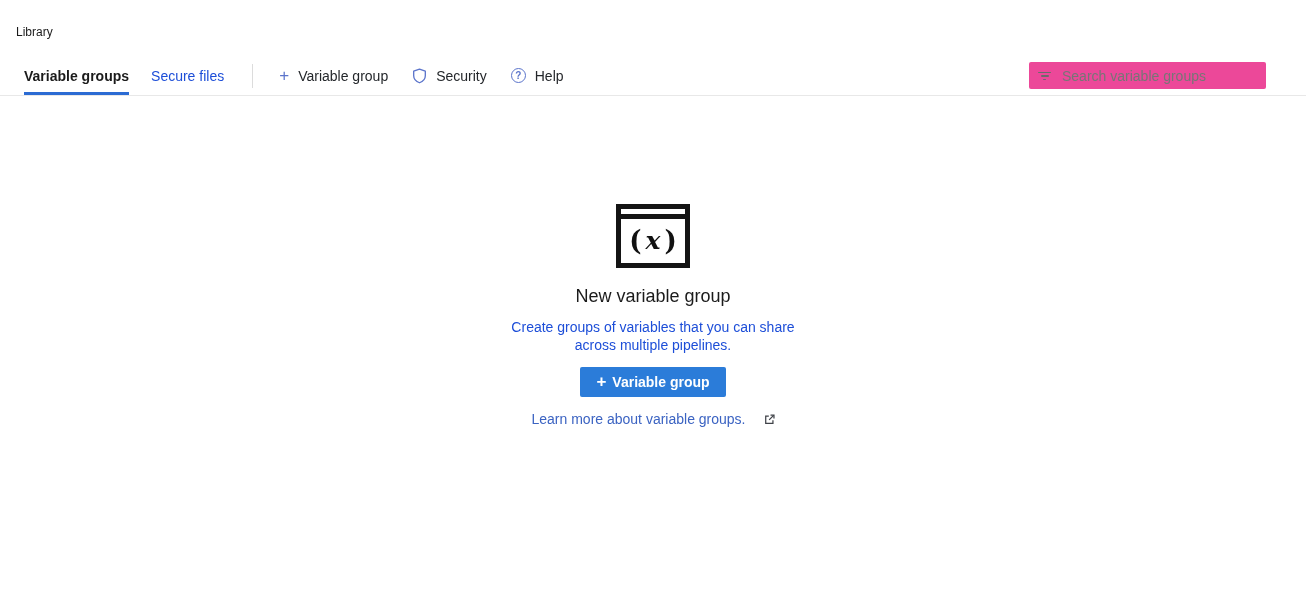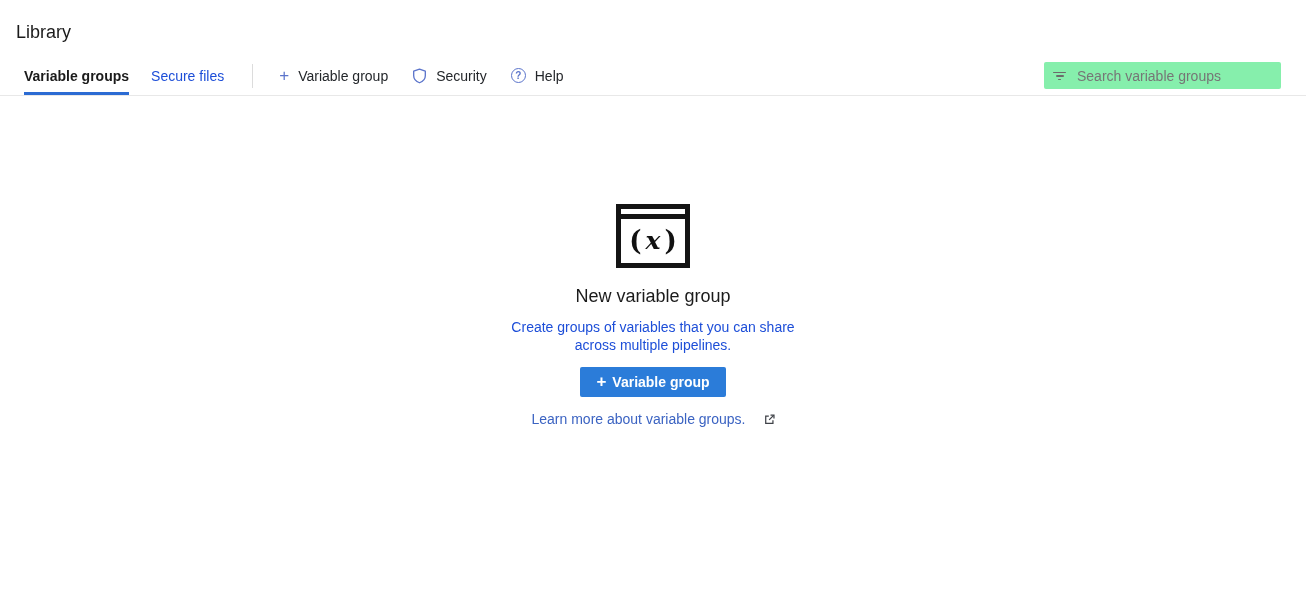--- a/index.html
+++ b/index.html
@@ -8,21 +8,21 @@
     width: 1306px; height: 601px;
     background: #ffffff;
     font-family: "Liberation Sans", sans-serif;
     color: #1f1f1f;
     overflow: hidden;
     position: relative;
   }
 
   
   .page-title {
-    font-size: 18px;
+    font-size: 12px;
     line-height: 20px;
     padding: 22px 4px 14px 16px;
     color: #1b1b1b;
   }
 
   
   .tabbar {
     display: flex;
     align-items: center;
     height: 40px;
@@ -84,24 +84,24 @@
   }
   .spacer { flex: 1; }
 
   
   .searchbox {
     display: flex;
     align-items: center;
     gap: 9px;
     width: 237px;
     height: 27px;
-    background: #86efac;
+    background: #ec4899;
     border-radius: 2px;
     padding: 0 9px;
-    margin-right: 1px;
+    margin-right: 16px;
   }
   .searchbox input {
     flex: 1;
     border: none;
     background: transparent;
     outline: none;
     font-family: inherit;
     font-size: 14px;
     color: #333333;
     min-width: 0;

